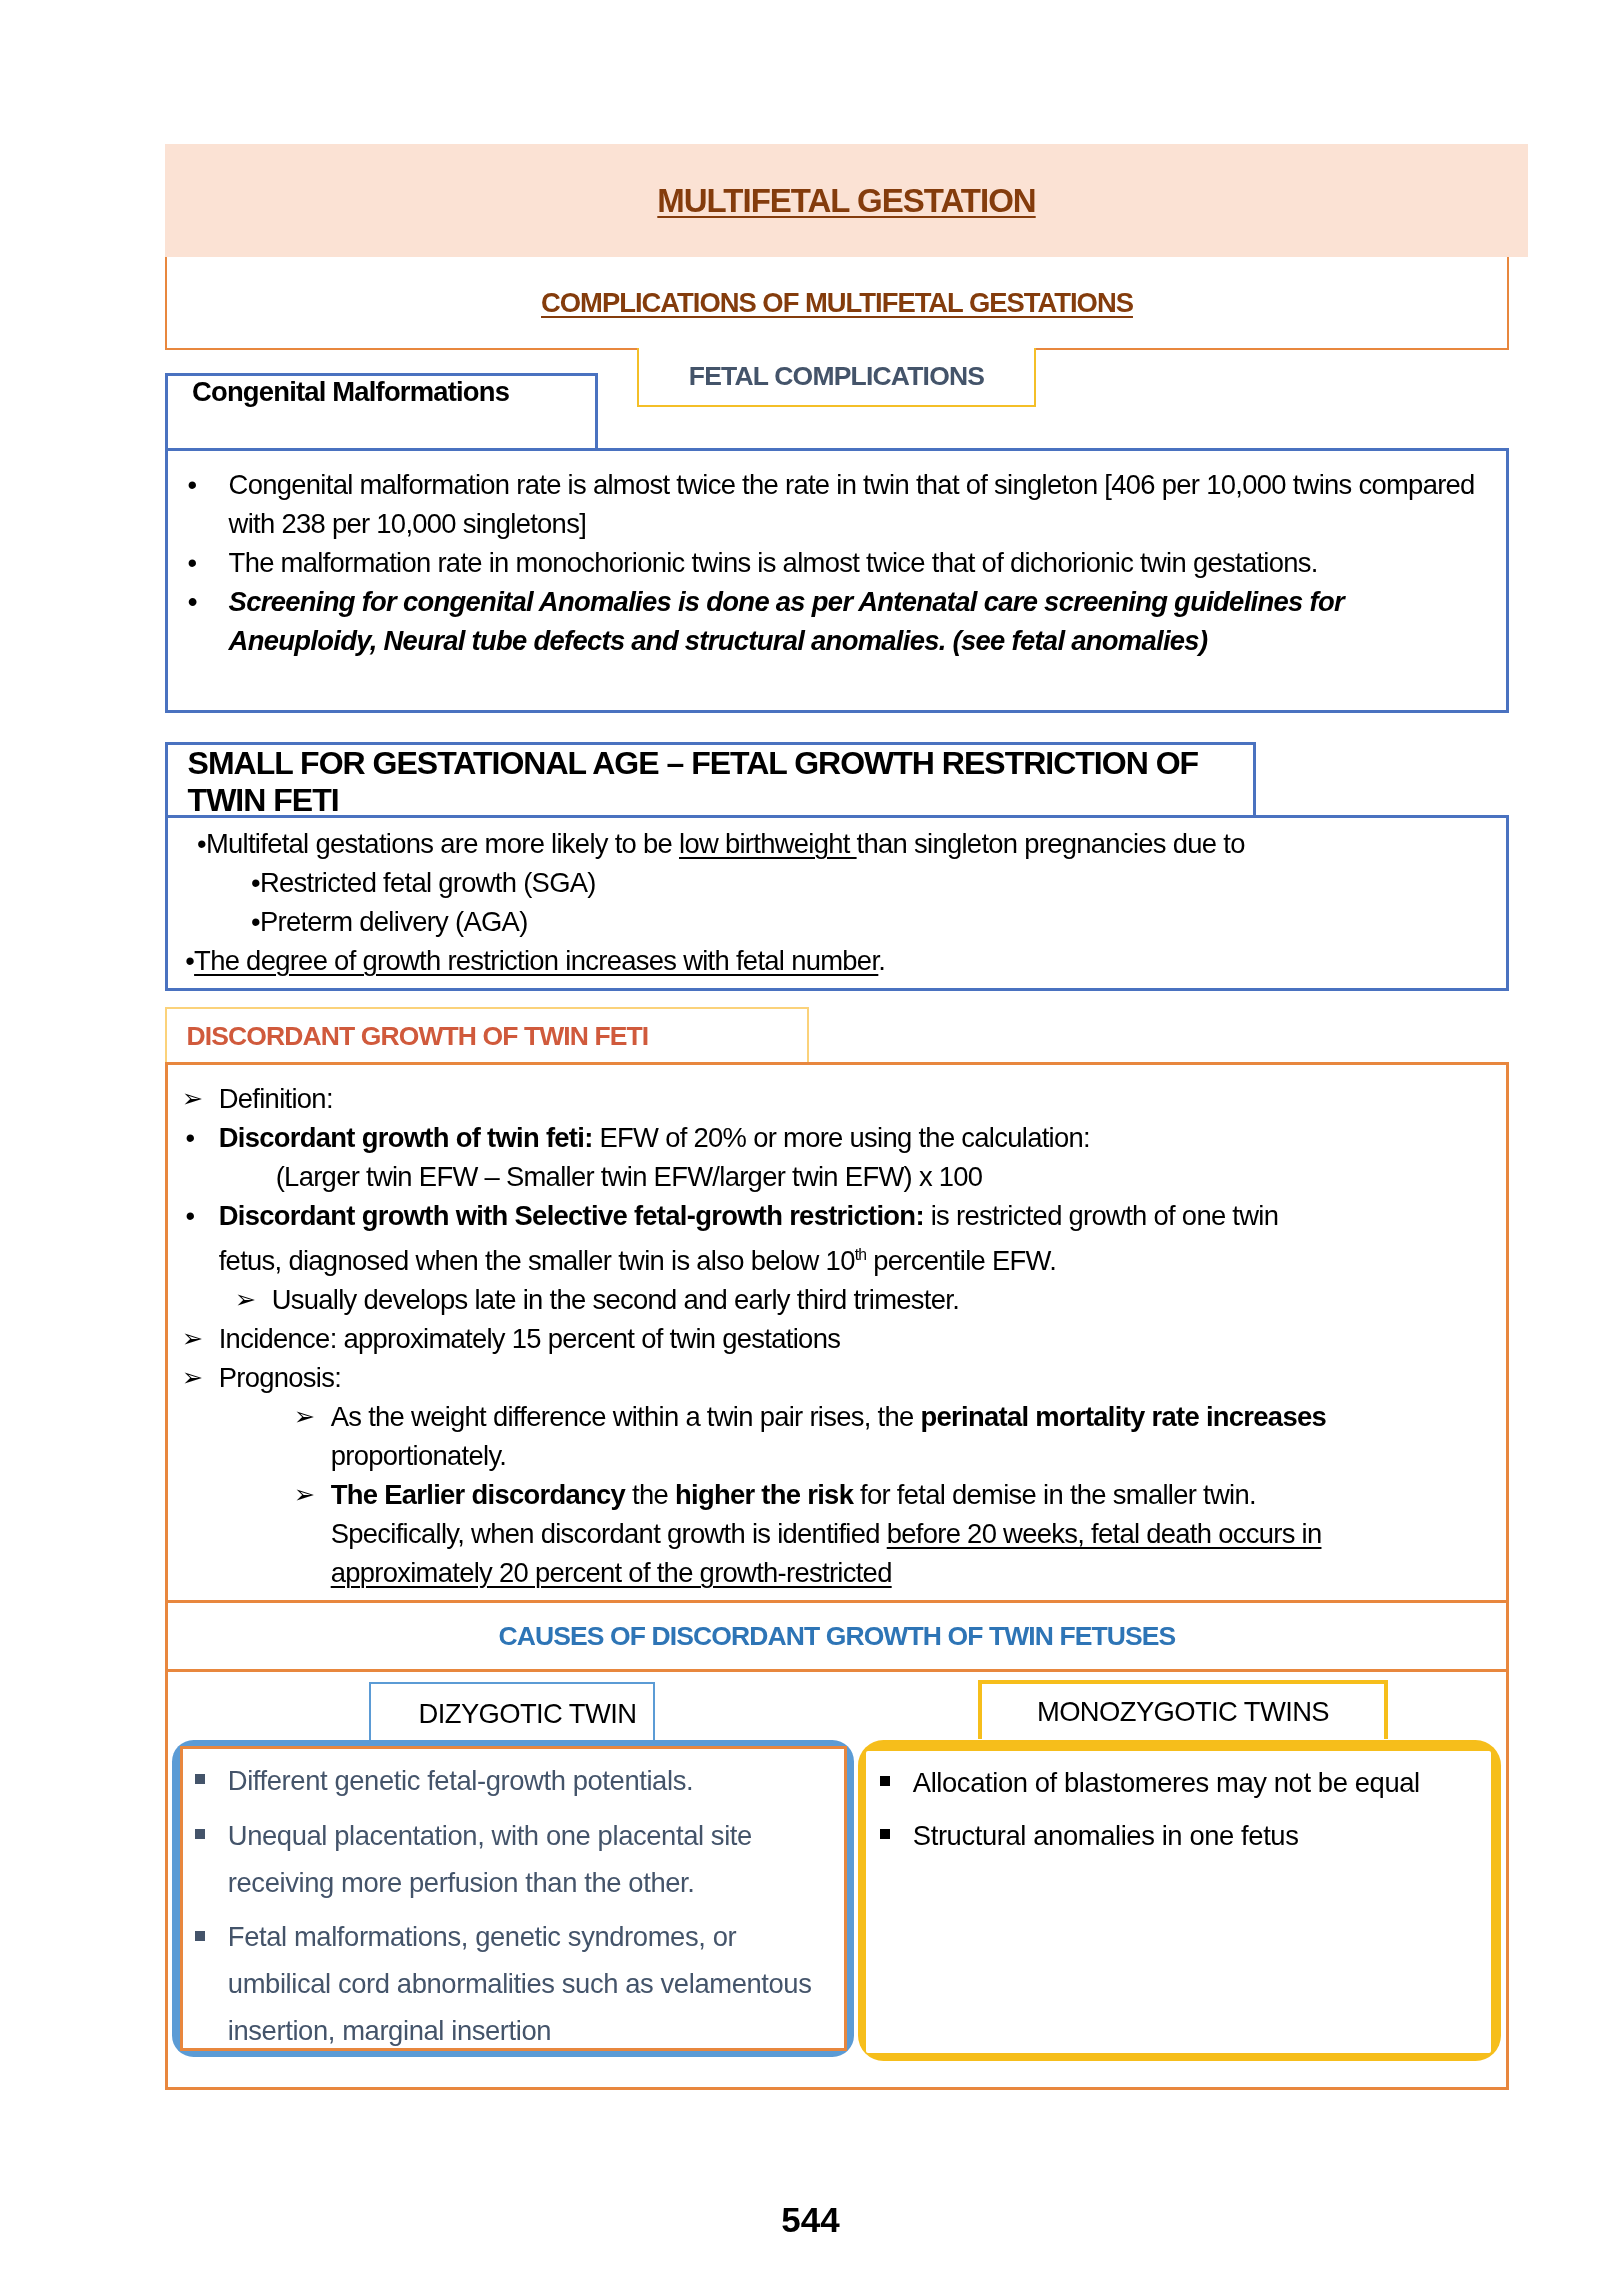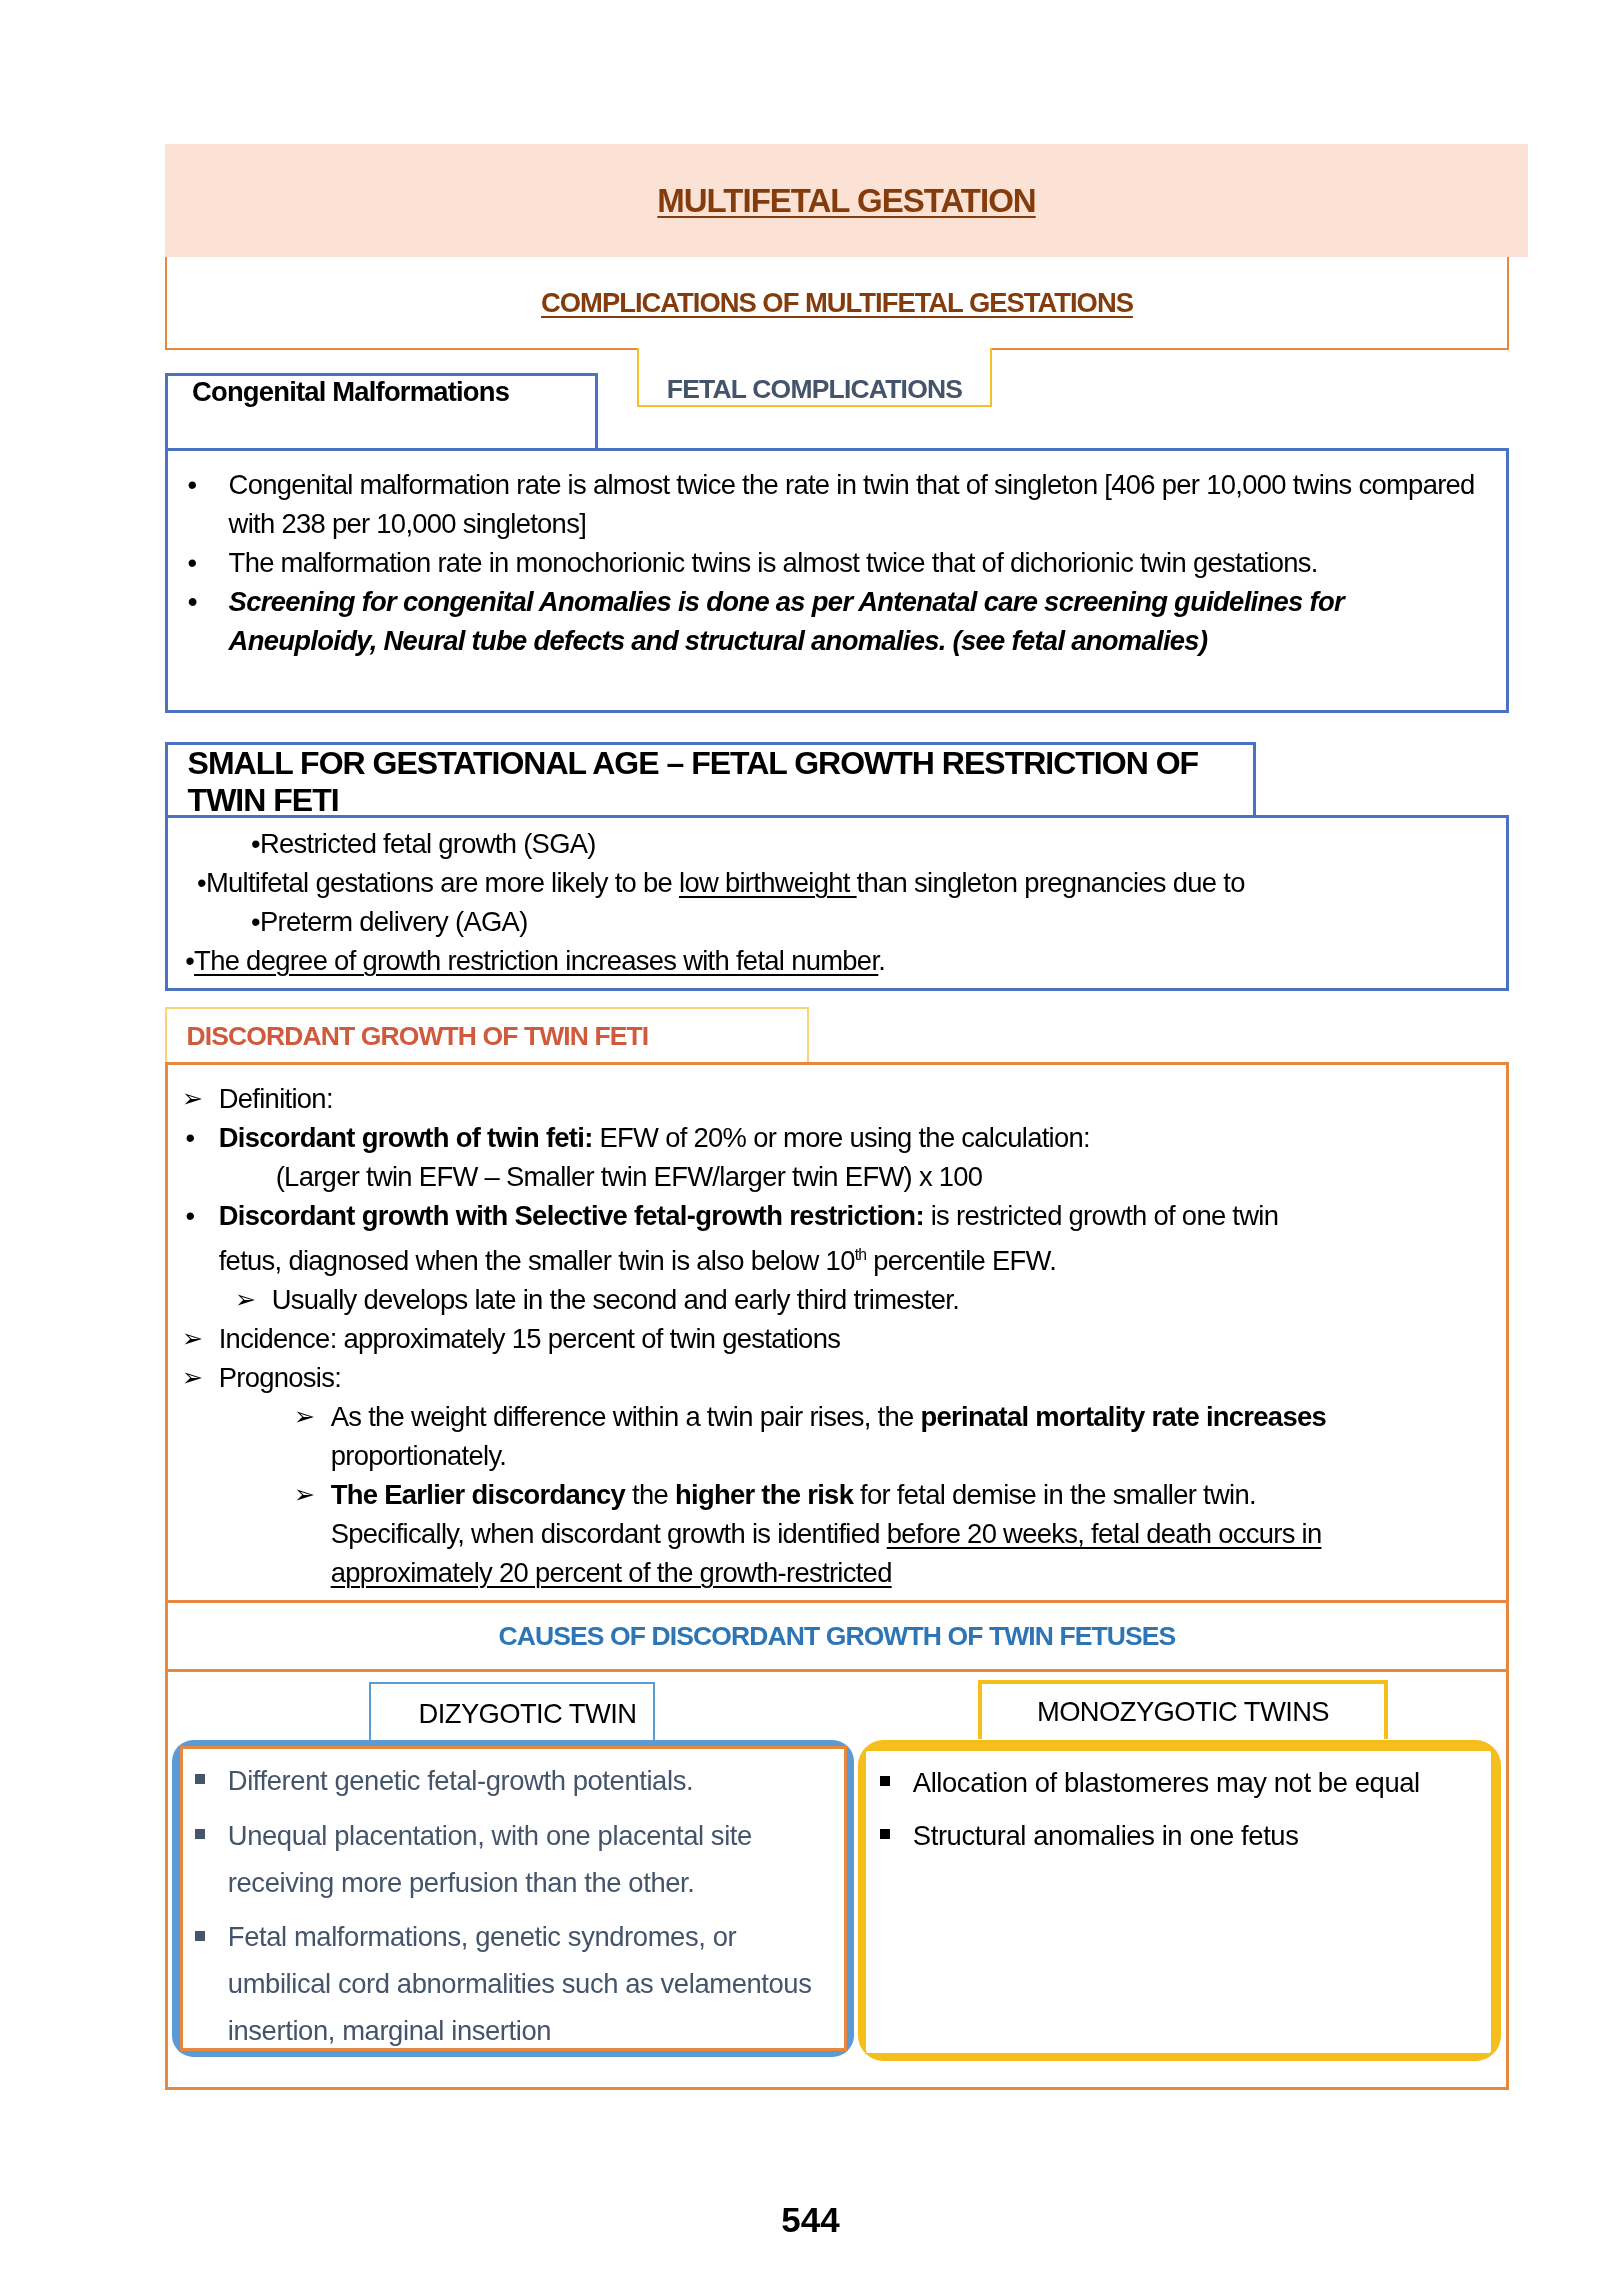--- a/index.html
+++ b/index.html
@@ -7,21 +7,21 @@
   body { position: relative; font-family: "Liberation Sans Narrow", "Liberation Sans", sans-serif; color: #000; overflow: hidden; }
   .abs { position: absolute; }
 
   
   #title-band { left: 165px; top: 144px; width: 1363px; height: 113px; background: #fbe2d4; display: flex; align-items: center; justify-content: center; }
   #title-band span { color: #843c0c; font-weight: bold; font-size: 33px; text-decoration: underline; text-decoration-thickness: 2px; text-underline-offset: 3.9px; font-family: "Liberation Sans", sans-serif; letter-spacing: -1px; }
 
   #complications-box { left: 165px; top: 257px; width: 1344px; height: 93px; border: 2.9px solid #e8873e; border-top: none; display: flex; align-items: center; justify-content: center; }
   #complications-box span { color: #843c0c; font-weight: bold; font-size: 27.4px; text-decoration: underline; text-decoration-thickness: 2px; text-underline-offset: 3.9px; font-family: "Liberation Sans", sans-serif; letter-spacing: -1px; }
 
-  #fetal-tab { left: 637px; top: 348px; width: 355px; height: 59px; border: 2.9px solid #f4bf27; border-top: none; display: flex; align-items: flex-end; justify-content: center; background: #fff; }
+  #fetal-tab { left: 637px; top: 348px; width: 399px; height: 59px; border: 2.9px solid #f4bf27; border-top: none; display: flex; align-items: center; justify-content: center; background: #fff; }
   #fetal-tab span { color: #44546a; font-weight: bold; font-size: 26.5px; font-family: "Liberation Sans", sans-serif; letter-spacing: -0.8px; }
 
   
   #congenital-tab { left: 165px; top: 373px; width: 433px; height: 78px; border: 3.9px solid #4a72c0; border-bottom: none; background: #fff; display: flex; align-items: flex-start; padding-left: 24px; }
   #congenital-tab span { font-weight: bold; font-size: 27.4px; letter-spacing: -0.8px; font-family: "Liberation Sans", sans-serif; }
   #congenital-box { left: 165px; top: 448px; width: 1344px; height: 265px; border: 3.9px solid #4a72c0; padding: 13.7px 19.6px 0 19.6px; }
 
   .bul-list { list-style: none; }
   .bul-list li { position: relative; padding-left: 41px; font-size: 27.4px; line-height: 39px; letter-spacing: -0.7px; font-family: "Liberation Sans", sans-serif; }
   .bul-list li .dot { position: absolute; left: 0; top: 0; }
@@ -88,22 +88,22 @@
     <li><span class="dot">•</span><span>Congenital malformation rate is almost twice the rate in twin that of singleton [406 per 10,000 twins compared with 238 per 10,000 singletons]</span></li>
     <li><span class="dot">•</span><span>The malformation rate in monochorionic twins is almost twice that of dichorionic twin gestations.</span></li>
     <li class="italic-bold"><span class="dot">•</span><span>Screening for congenital Anomalies is done as per Antenatal care screening guidelines for Aneuploidy, Neural tube defects and structural anomalies. (see fetal anomalies)</span></li>
   </ul>
 </div>
 
 <div id="sga-tab" class="abs">
   <span>SMALL FOR GESTATIONAL AGE – FETAL GROWTH RESTRICTION OF TWIN FETI</span>
 </div>
 <div id="sga-box" class="abs">
+  <div class="sga-line"><span>•Multifetal gestations are more likely to be </span><span class="u">low birthweight </span><span>than singleton pregnancies due to</span></div>
   <div class="sga-line indent">•Restricted fetal growth (SGA)</div>
-  <div class="sga-line"><span>•Multifetal gestations are more likely to be </span><span class="u">low birthweight </span><span>than singleton pregnancies due to</span></div>
   <div class="sga-line indent">•Preterm delivery (AGA)</div>
   <div class="sga-line" style="margin-left:-11.8px;"><span>•</span><span class="u">The degree of growth restriction increases with fetal number</span><span>.</span></div>
 </div>
 
 <div id="disc-tab" class="abs">
   <span>DISCORDANT GROWTH OF TWIN FETI</span>
 </div>
 <div id="disc-box" class="abs">
   <div id="disc-content">
     <div class="dl" style="padding-left:37px;">

